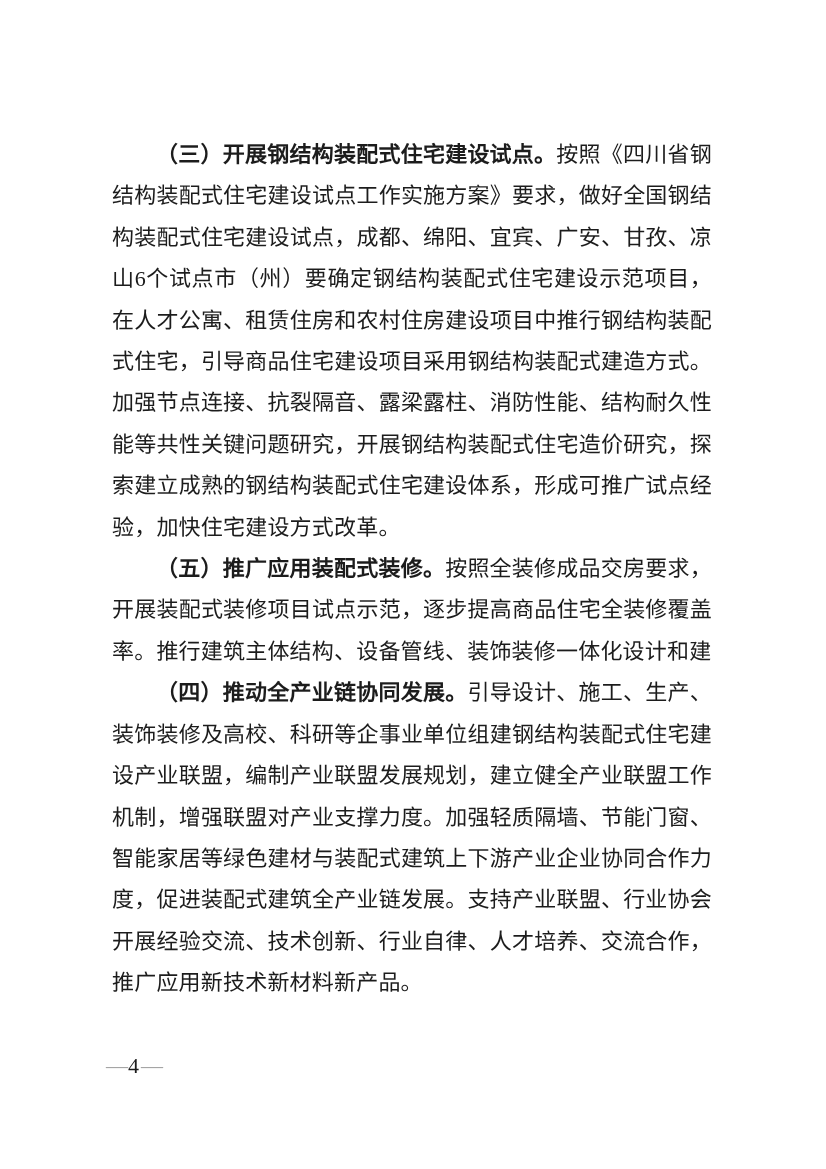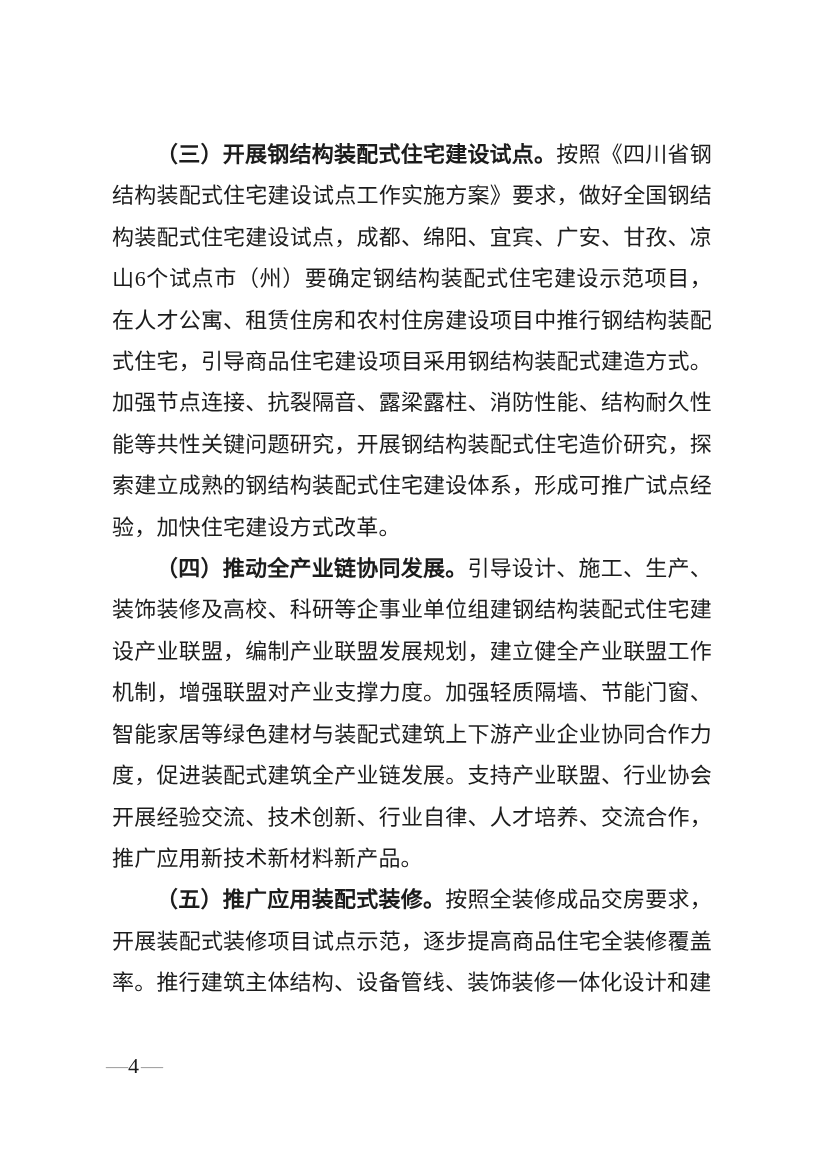--- a/index.html
+++ b/index.html
@@ -58,21 +58,21 @@
 </style>
 </head>
 <body>
 
 <div class="page">
 
   <main class="text-block">
 
     <p class="para"><b class="para-heading">（三）开展钢结构装配式住宅建设试点。</b><span>按照《四川省钢结构装配式住宅建设试点工作实施方案》要求，做好全国钢结构装配式住宅建设试点，成都、绵阳、宜宾、广安、甘孜、凉山6个试点市（州）要确定钢结构装配式住宅建设示范项目，在人才公寓、租赁住房和农村住房建设项目中推行钢结构装配式住宅，引导商品住宅建设项目采用钢结构装配式建造方式。加强节点连接、抗裂隔音、露梁露柱、消防性能、结构耐久性能等共性关键问题研究，开展钢结构装配式住宅造价研究，探索建立成熟的钢结构装配式住宅建设体系，形成可推广试点经验，加快住宅建设方式改革。</span></p>
 
+    <p class="para"><b class="para-heading">（五）推广应用装配式装修。</b><span>按照全装修成品交房要求，开展装配式装修项目试点示范，逐步提高商品住宅全装修覆盖率。推行建筑主体结构、设备管线、装饰装修一体化设计和建</span></p>
+
     <p class="para"><b class="para-heading">（四）推动全产业链协同发展。</b><span>引导设计、施工、生产、装饰装修及高校、科研等企事业单位组建钢结构装配式住宅建设产业联盟，编制产业联盟发展规划，建立健全产业联盟工作机制，增强联盟对产业支撑力度。加强轻质隔墙、节能门窗、智能家居等绿色建材与装配式建筑上下游产业企业协同合作力度，促进装配式建筑全产业链发展。支持产业联盟、行业协会开展经验交流、技术创新、行业自律、人才培养、交流合作，推广应用新技术新材料新产品。</span></p>
-
-    <p class="para"><b class="para-heading">（五）推广应用装配式装修。</b><span>按照全装修成品交房要求，开展装配式装修项目试点示范，逐步提高商品住宅全装修覆盖率。推行建筑主体结构、设备管线、装饰装修一体化设计和建</span></p>
 
   </main>
 
   <footer class="page-footer"><span class="dash">—</span><span class="page-num">4</span><span class="dash">—</span></footer>
 
 </div>
 
 </body></html>

